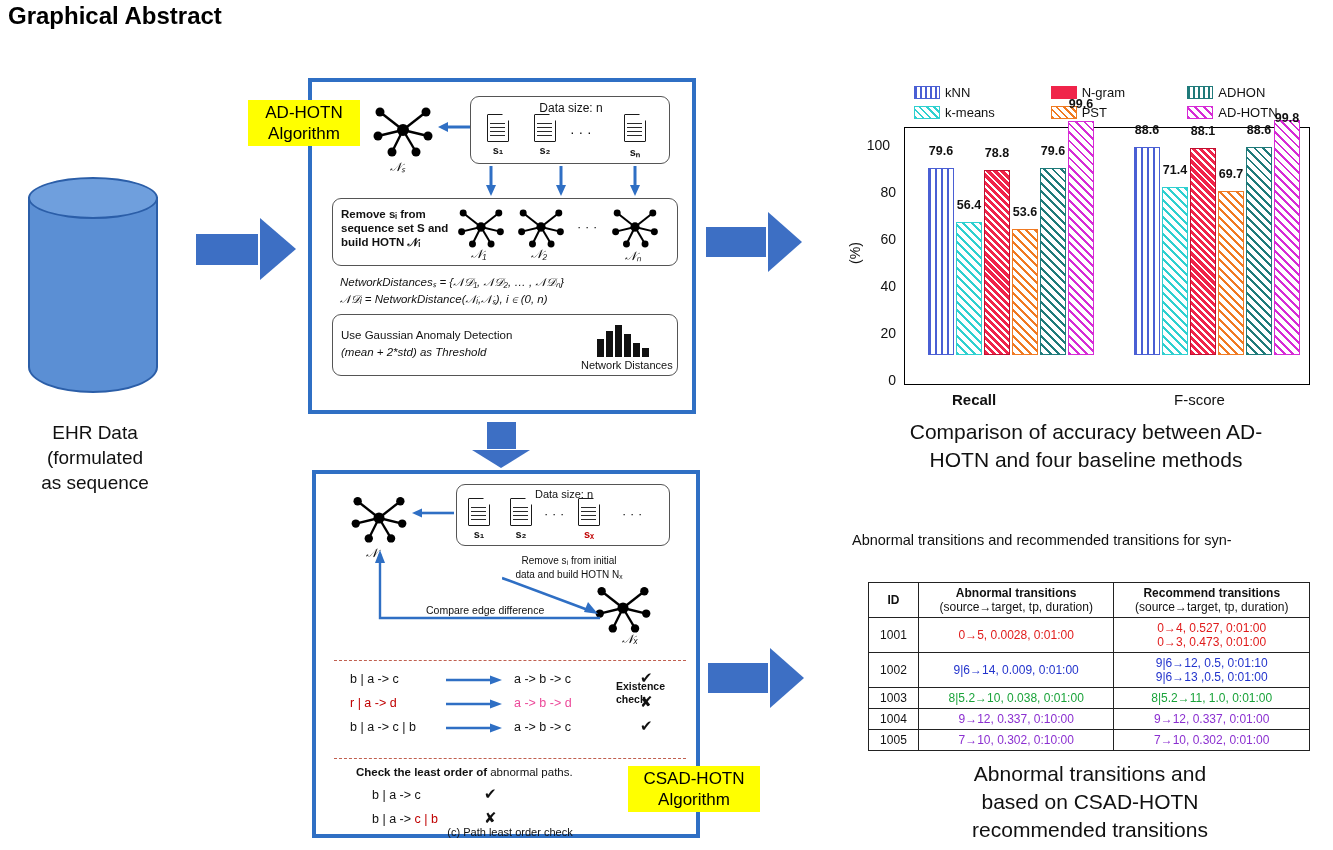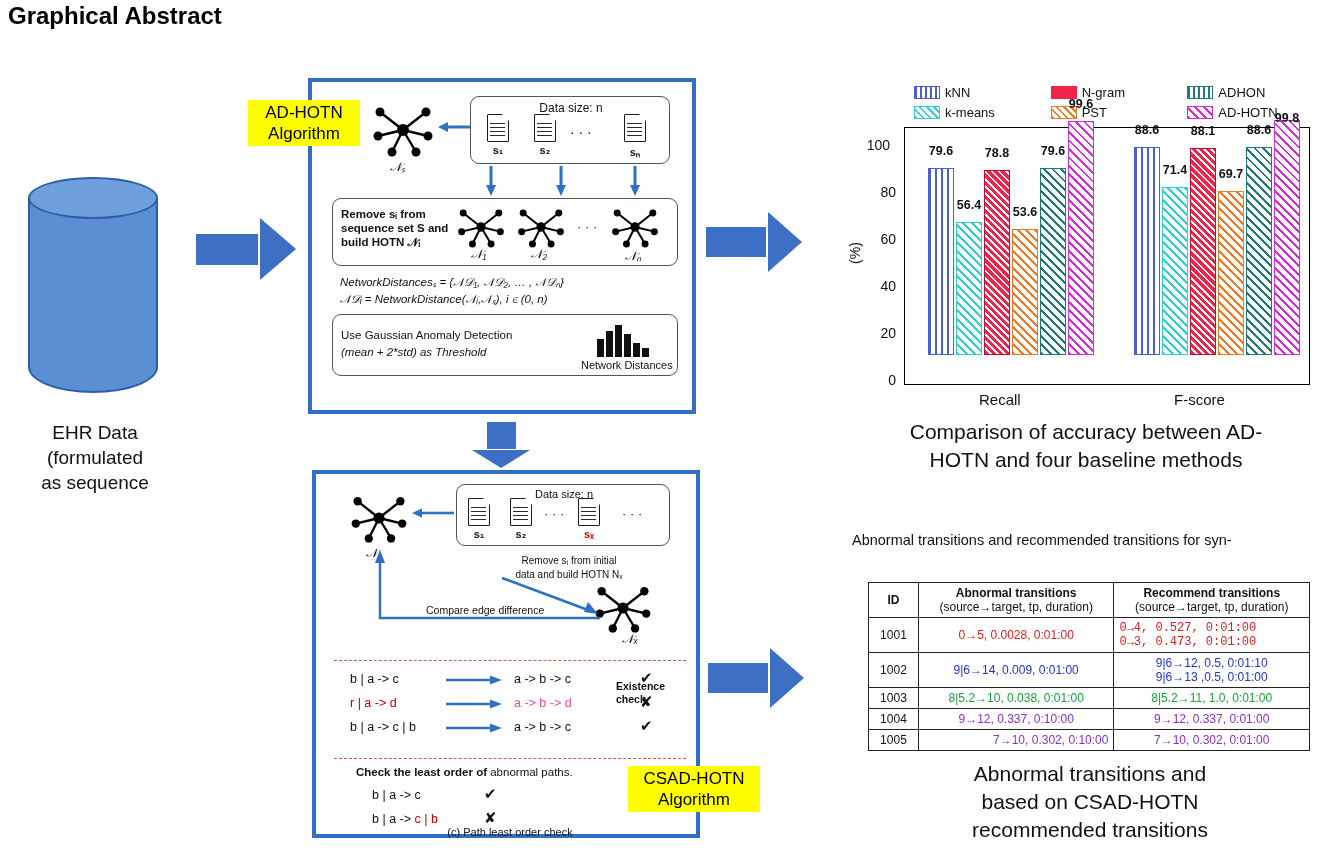--- a/index.html
+++ b/index.html
@@ -548,21 +548,21 @@
   <div class="barval" style="left:354px; top:82px; width:50px;">69.7</div>
 
   <div class="bar" style="left:394px; bottom:50px; width:26px; height:208px; border-color:#1f7a7a;
               background:repeating-linear-gradient(45deg,#1f7a7a 0 2px,#ffffff 2px 6px),repeating-linear-gradient(-45deg,#1f7a7a 0 2px,#e7f7f7 2px 6px);"></div>
   <div class="barval" style="left:382px; top:38px; width:50px;">88.6</div>
 
   <div class="bar" style="left:422px; bottom:50px; width:26px; height:235px; border-color:#d62bd6;
               background:repeating-linear-gradient(45deg,#d62bd6 0 2px,#ffffff 2px 6px),repeating-linear-gradient(-45deg,#d62bd6 0 2px,#fde6fd 2px 6px);"></div>
   <div class="barval" style="left:410px; top:26px; width:50px;">99.8</div>
 
-  <div class="abs" style="left:127px; top:306px; font-size:15px;">Recall</div>
+  <div class="abs" style="left:100px; top:306px; font-size:15px;font-weight:bold;">Recall</div>
   <div class="abs" style="left:322px; top:306px; font-size:15px;">F-score</div>
 </div>
 
 <div class="caption" style="left:846px; top:418px; width:480px;">
   <div>Comparison of accuracy between AD-</div>
   <div>HOTN and four baseline methods</div>
 </div>
 
 <div class="abs" style="left:852px; top:530px; width:470px; font-size:14.5px; line-height:20px; text-align:justify;">
   <div>Abnormal transitions and recommended transitions for syn-</div>
@@ -579,21 +579,21 @@
       <th style="border-top:none; font-weight:normal; padding-top:0;">(source→target, tp, duration)</th>
       <th style="border-top:none; font-weight:normal; padding-top:0;">(source→target, tp, duration)</th>
     </tr>
   </thead>
   <tbody>
     <tr>
       <td style="text-align:center;">1001</td>
       <td style="text-align:center;">
         <span style="color:#e01b1b;">0→5, 0.0028, 0:01:00</span>
       </td>
-      <td style="text-align:left;font-family:Liberation Mono, monospace;">
+      <td style="text-align:center;">
         <div style="color:#e01b1b;">0→4, 0.527, 0:01:00</div>
         <div style="color:#e01b1b;">0→3, 0.473, 0:01:00</div>
       </td>
     </tr>
     <tr>
       <td style="text-align:center;">1002</td>
       <td style="text-align:center;">
         <span style="color:#2233cc;">9|6→14, 0.009, 0:01:00</span>
       </td>
       <td style="text-align:center;">
@@ -614,21 +614,21 @@
       <td style="text-align:center;">1004</td>
       <td style="text-align:center;">
         <span style="color:#8b2fd0;">9→12, 0.337, 0:10:00</span>
       </td>
       <td style="text-align:center;">
         <span style="color:#8b2fd0;">9→12, 0.337, 0:01:00</span>
       </td>
     </tr>
     <tr>
       <td style="text-align:center;">1005</td>
-      <td style="text-align:right;">
+      <td style="text-align:center;">
         <span style="color:#8b2fd0;">7→10, 0.302, 0:10:00</span>
       </td>
       <td style="text-align:center;">
         <span style="color:#8b2fd0;">7→10, 0.302, 0:01:00</span>
       </td>
     </tr>
   </tbody>
 </table>
 
 <div class="caption" style="left:880px; top:760px; width:420px;">

